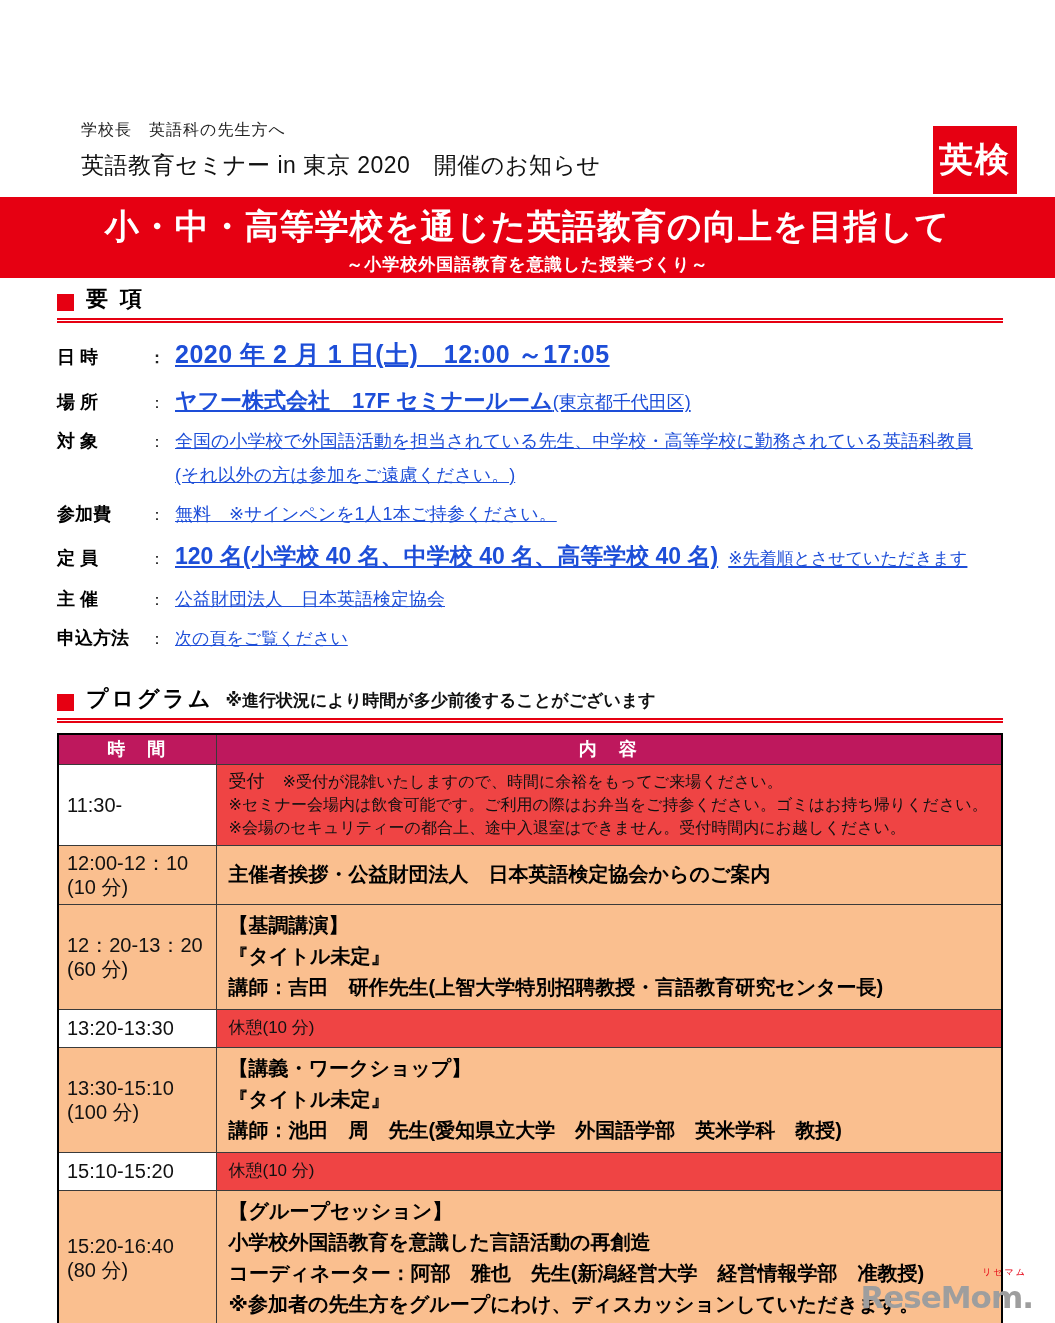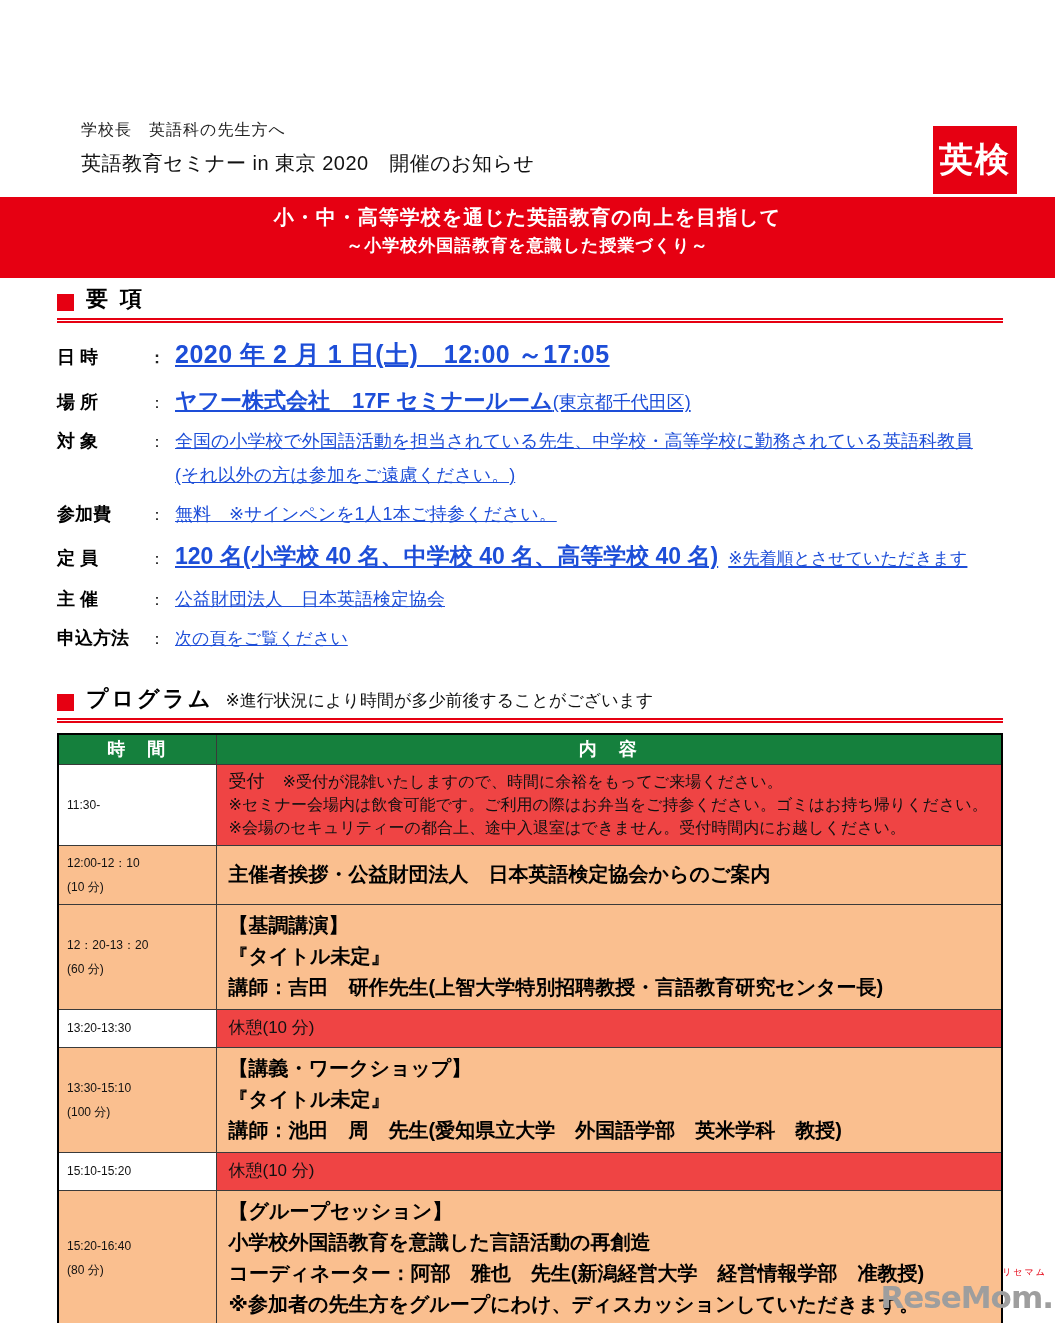--- a/index.html
+++ b/index.html
@@ -4,41 +4,41 @@
 <style>
   * { margin:0; padding:0; box-sizing:border-box; }
   html,body { width:1055px; background:#ffffff; }
   body {
     height:1323px; position:relative; overflow:hidden;
     font-family:"Liberation Sans","DejaVu Sans",sans-serif;
     color:#1a1a1a;
   }
   .doc-header { position:absolute; top:120px; left:81px; }
   .audience-note { font-size:16px; color:#222; letter-spacing:1px; }
-  .doc-title { font-size:20px; margin-top:9px; color:#111; letter-spacing:0.5px; }
+  .doc-title { font-size:23px; margin-top:9px; color:#111; letter-spacing:0.5px; }
   .eiken-logo {
     position:absolute; top:126px; left:933px; width:84px; height:68px;
     background:#e60012; color:#fff; font-weight:bold; font-size:34px;
     display:flex; align-items:center; justify-content:center; letter-spacing:2px;
   }
   .banner {
     position:absolute; top:197px; left:0; width:1055px; height:81px;
     background:#e60012; color:#fff; text-align:center;
   }
-  .banner-title { font-size:20px; font-weight:bold; margin-top:7px; letter-spacing:1px; }
+  .banner-title { font-size:34px; font-weight:bold; margin-top:7px; letter-spacing:1px; }
   .banner-subtitle { font-size:17px; font-weight:bold; margin-top:3px; letter-spacing:1px; }
 
   .content { position:absolute; top:284px; left:57px; width:946px; }
   .sec-heading {
     display:flex; align-items:flex-end; gap:12px;
     border-bottom:5px double #e60012; padding-bottom:4px;
   }
   .sq { width:17px; height:17px; background:#e60012; display:inline-block; margin-bottom:3px; }
   .sec-heading .h-text { font-size:22px; font-weight:bold; letter-spacing:3px; color:#000; }
-  .sec-heading .h-note { font-size:17px; font-weight:normal; padding-bottom:2px; color:#111; }
+  .sec-heading .h-note { font-size:17px; font-weight:bold; padding-bottom:2px; color:#111; }
 
   .ov-row { display:flex; align-items:baseline; margin-top:15px; }
   .ov-label { width:92px; flex:0 0 92px; font-weight:bold; font-size:18px; color:#000; }
   .ov-colon { width:26px; flex:0 0 26px; font-size:16px; color:#222; }
   .ov-value { font-size:18px; color:#1d4ed8;text-decoration:underline; }
   .row-datetime .ov-value { font-size:25px; font-weight:bold; letter-spacing:0.5px; }
   .row-datetime .ov-colon { font-weight:bold; }
   .row-place .ov-value { font-size:22px; font-weight:bold; }
   .row-place .ov-sub { font-size:18px; font-weight:normal; }
   .row-target { margin-top:13px; }
@@ -48,34 +48,34 @@
   .row-capacity .ov-note { font-size:17px; font-weight:normal; margin-left:10px; }
   .row-apply .ov-value { font-size:17px; }
 
   .program-section { margin-top:34px; }
   .program-table {
     margin-top:10px; width:946px; border-collapse:collapse;
     border:2px solid #000;
   }
   .program-table th, .program-table td { border:1px solid #3a3a3a; }
   .program-table th {
-    background:#15803d; color:#fff; font-size:18px; font-weight:bold;
+    background:#be185d; color:#fff; font-size:18px; font-weight:bold;
     height:30px; letter-spacing:2px;
   }
   .program-table th.th-time { width:158px; }
-  td.col-time { font-size:12px; padding:5px 4px 5px 8px; vertical-align:middle; color:#111; background:#fff; }
+  td.col-time { font-size:20px; padding:5px 4px 5px 8px; vertical-align:middle; color:#111; background:#fff; }
   td.col-time div { line-height:24px; }
   td.col-content { padding:5px 10px 6px 12px; vertical-align:middle; background:#ef4444; }
   tr.row-orange td { background:#fabf8f; }
   .cline { font-size:17px; line-height:26px; color:#111; }
   .cline.bold { font-weight:bold; font-size:20px; line-height:31px; color:#000; }
   .cline.small { font-size:16px; line-height:23px; }
   .cline .prefix { margin-right:18px; font-size:18px; }
 
-  .watermark { position:absolute; top:1266px; right:2px; text-align:right; }
+  .watermark { position:absolute; top:1266px; right:22px; text-align:right; }
   .watermark .wm-ruby { font-size:9px; color:#e60012; letter-spacing:2px; display:block; margin-right:6px; }
   .watermark .wm-text {
     font-size:31px; font-weight:bold; color:#9e9e9e; letter-spacing:-1px;
     font-family:"DejaVu Sans","Liberation Sans",sans-serif;
   }
 </style>
 </head>
 <body>
 
 <div class="doc-header">

